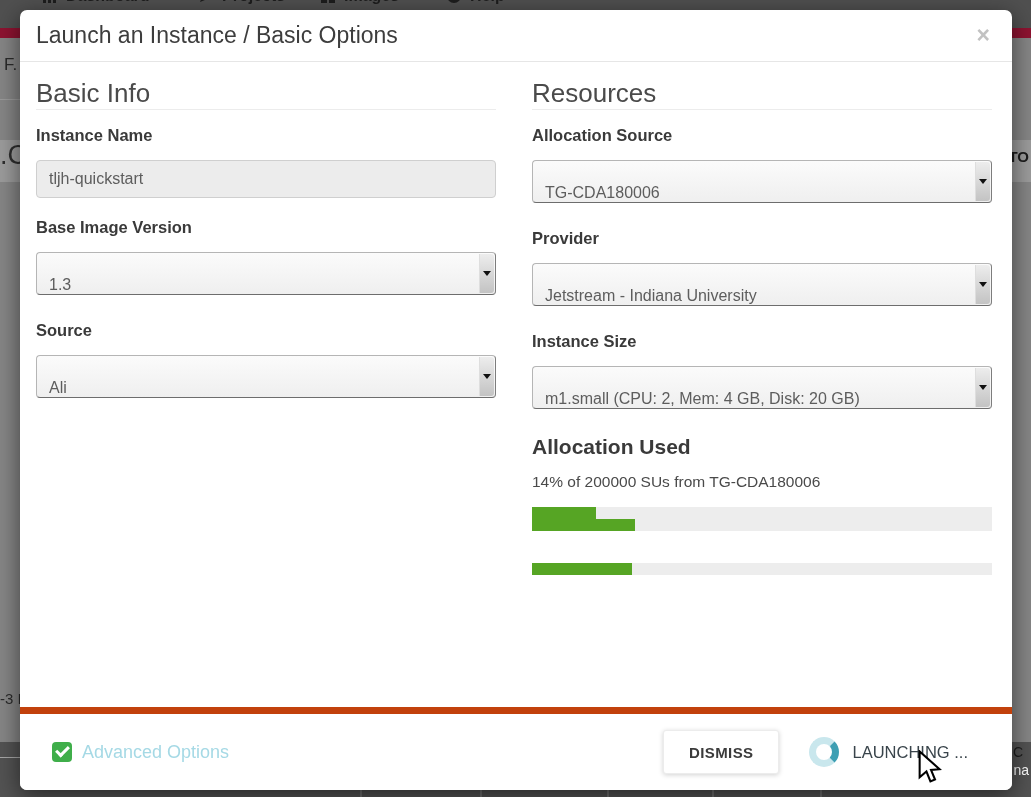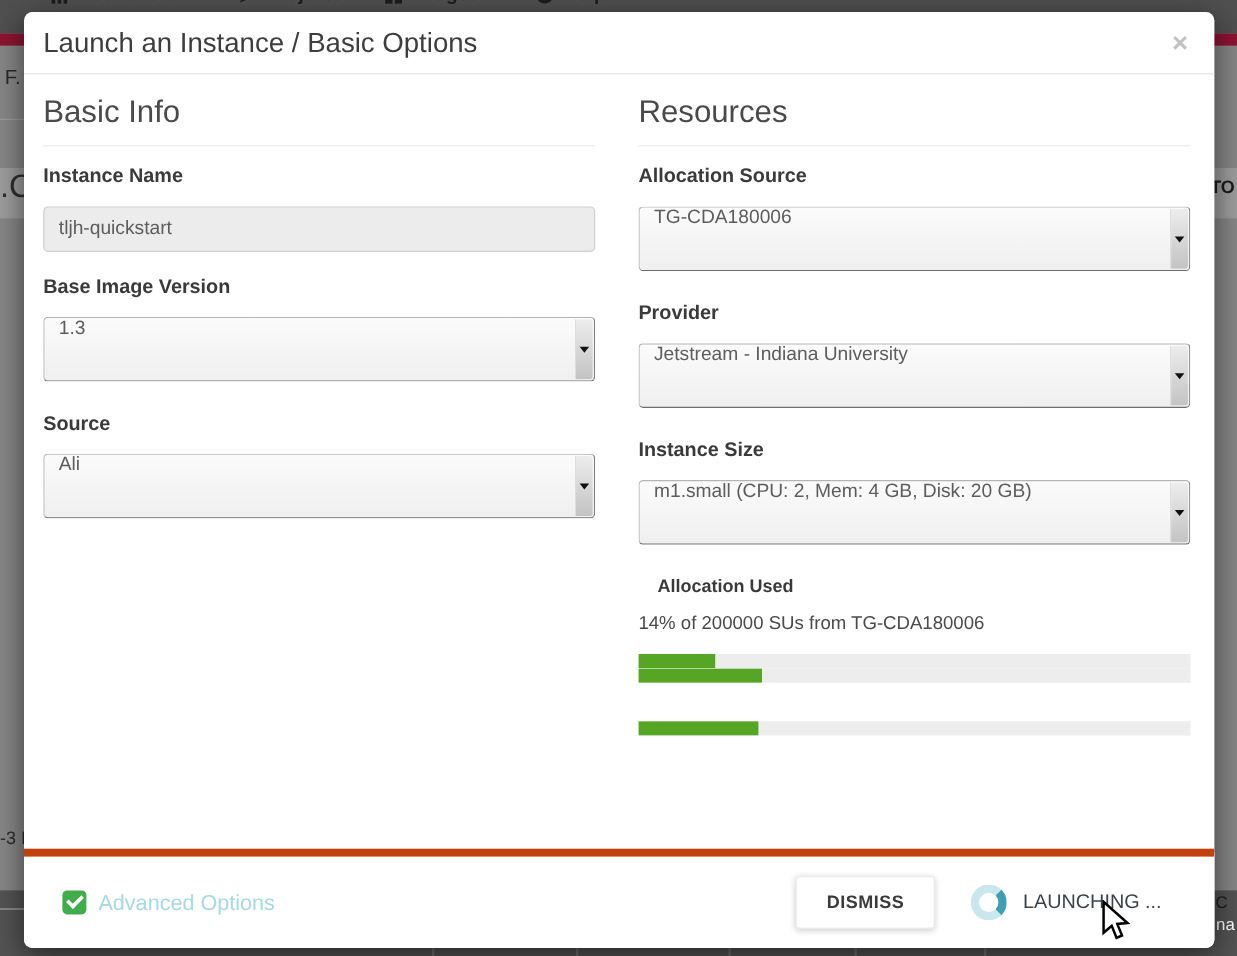--- a/index.html
+++ b/index.html
@@ -33,37 +33,37 @@
     box-shadow:0 6px 24px rgba(0,0,0,0.55); }
   .modal-header { position:relative; height:52px; border-bottom:1px solid #e6e6e6;
     display:flex; align-items:center; padding:0 16px; }
   .modal-title { font-size:23px; font-weight:400; color:#3d3d3d; }
   .modal-close { position:absolute; right:22px; top:14px; font-size:23px; font-weight:700;
     color:#c2c2c2; cursor:pointer; line-height:1; }
 
   .modal-body { display:grid; grid-template-columns:1fr 1fr; column-gap:36px;
     padding:16px 20px 0 16px; }
   .section-heading { font-size:26px; font-weight:400; color:#4a4a4a;
-    padding-bottom:12px; border-bottom:1px solid #ececec; margin-bottom:16px; }
+    border-bottom:1px solid #ececec; margin-bottom:16px; }
   .field-label { font-size:16.5px; font-weight:700; color:#3a3a3a; margin:10px 0 15px; }
   .text-input { width:100%; height:38px; background:#ececec; border:1px solid #cfcfcf;
     border-radius:4px; color:#5d5d5d; font-size:16px; padding:0 12px;
     font-family:"Liberation Sans", sans-serif; }
-  .select { position:relative; height:54px; border-radius:4px;
+  .select { position:relative; height:43px; border-radius:4px;
     background:linear-gradient(#fbfbfb,#efefef);
     border:1px solid #b5b5b5; border-right-color:#7d7d7d; border-bottom-color:#6d6d6d;
-    display:flex; align-items:flex-start; padding:0 44px 0 12px;
+    display:flex; align-items:flex-end; padding:0 44px 0 12px;
     color:#5d5d5d; font-size:16px; cursor:pointer; }
   .select-btn { position:absolute; right:1px; top:1px; bottom:1px; width:15px;
     background:linear-gradient(#ededed,#c3c3c3); border-left:1px solid #dedede;
     border-radius:0 3px 3px 0; display:flex; align-items:center; justify-content:center; }
   .caret { width:0; height:0; border-left:4px solid transparent;
     border-right:4px solid transparent; border-top:5px solid #111; }
 
-  .usage-heading { font-size:15px; font-weight:700; color:#3a3a3a; margin:26px 16px 0; }
+  .usage-heading { font-size:21px; font-weight:700; color:#3a3a3a; margin:26px 0 0; }
   .usage-text { font-size:15.5px; color:#4a4a4a; margin:14px 0 16px; }
   .progress { width:100%; height:12px; background:#ededed; overflow:hidden; }
   .progress-fill { height:100%; background:#56a524; }
   .mem-block { margin-top:32px; }
 
   .modal-footer { position:absolute; left:0; right:0; bottom:0; height:83px;
     border-top:7px solid #c2410c; display:flex; align-items:center;
     padding:0 44px 0 32px; border-radius:0 0 7px 7px; background:#fff; }
   .advanced { display:flex; align-items:center; gap:10px; margin-right:auto; cursor:pointer; }
   .checkbox-icon { width:20px; height:20px; background:#3fae4a; border-radius:4px;

